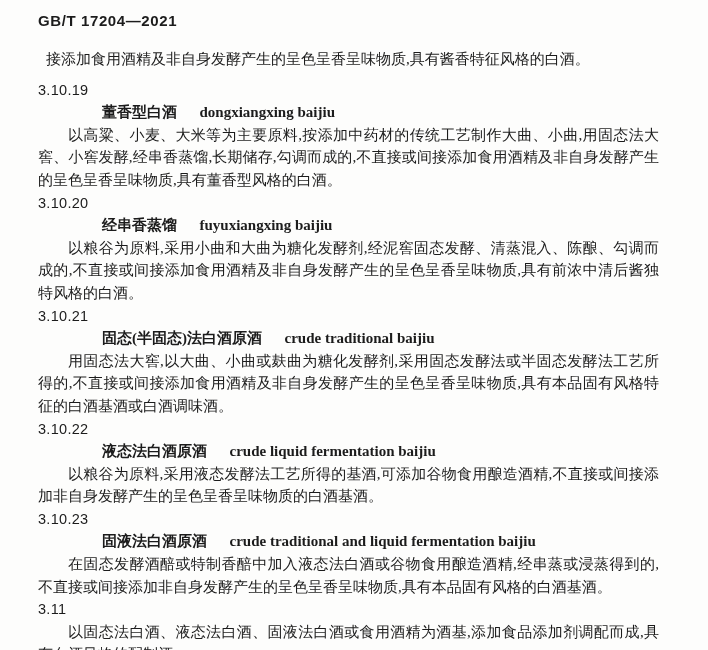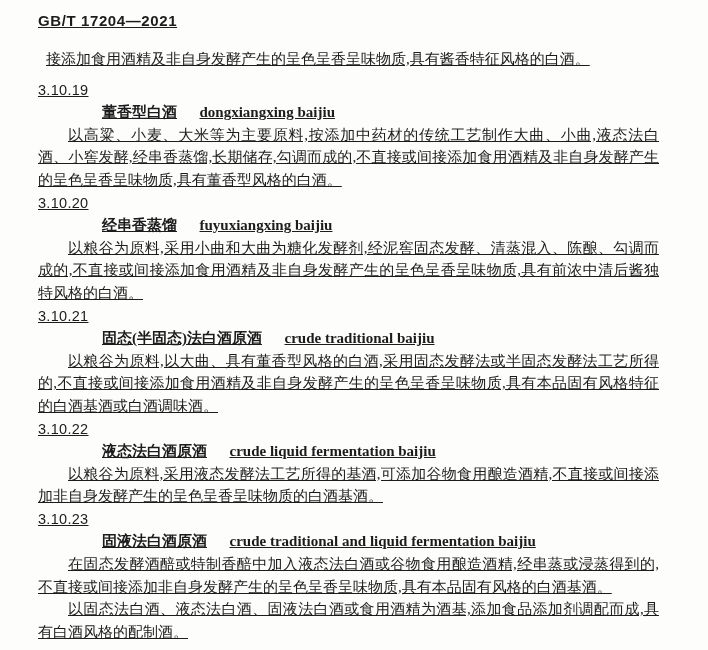--- a/index.html
+++ b/index.html
@@ -10,21 +10,20 @@
   .page {
     position: relative;
     width: 708px;
     height: 650px;
     box-sizing: border-box;
     background: #fdfdfc;
     padding: 10px 49px 0 38px;
     font-family: "Liberation Serif", "DejaVu Serif", serif;
     color: #1c1c1c;
     overflow: hidden;
-    text-decoration: underline;
   }
   .doc-number {
     font-family: "Liberation Sans", "DejaVu Sans", sans-serif;
     font-weight: bold;
     font-size: 15px;
     letter-spacing: 0.6px;
     line-height: 18px;
     margin: 2px 0 18px 0;
   }
   .body-text {
@@ -72,53 +71,54 @@
 
   <div class="body-text">
 
     <p class="cont-para">接添加食用酒精及非自身发酵产生的呈色呈香呈味物质,具有酱香特征风格的白酒。</p>
 
     <div>
       <div class="sec-num">3.10.19</div>
       <div class="term-line">
         <span class="term-cn">董香型白酒</span><span class="term-en">dongxiangxing baijiu</span>
       </div>
-      <p class="def-para">以高粱、小麦、大米等为主要原料,按添加中药材的传统工艺制作大曲、小曲,液态法白酒、小窖发酵,经串香蒸馏,长期储存,勾调而成的,不直接或间接添加食用酒精及非自身发酵产生的呈色呈香呈味物质,具有董香型风格的白酒。</p>
+      <p class="def-para">以高粱、小麦、大米等为主要原料,按添加中药材的传统工艺制作大曲、小曲,用固态法大窖、小窖发酵,经串香蒸馏,长期储存,勾调而成的,不直接或间接添加食用酒精及非自身发酵产生的呈色呈香呈味物质,具有董香型风格的白酒。</p>
     </div>
 
     <div>
       <div class="sec-num">3.10.20</div>
       <div class="term-line">
         <span class="term-cn">经串香蒸馏</span><span class="term-en">fuyuxiangxing baijiu</span>
       </div>
       <p class="def-para">以粮谷为原料,采用小曲和大曲为糖化发酵剂,经泥窖固态发酵、清蒸混入、陈酿、勾调而成的,不直接或间接添加食用酒精及非自身发酵产生的呈色呈香呈味物质,具有前浓中清后酱独特风格的白酒。</p>
     </div>
 
     <div>
       <div class="sec-num">3.10.21</div>
       <div class="term-line">
         <span class="term-cn">固态(半固态)法白酒原酒</span><span class="term-en">crude traditional baijiu</span>
       </div>
-      <p class="def-para">以粮谷为原料,以大曲、具有董香型风格的白酒,采用固态发酵法或半固态发酵法工艺所得的,不直接或间接添加食用酒精及非自身发酵产生的呈色呈香呈味物质,具有本品固有风格特征的白酒基酒或白酒调味酒。</p>
+      <p class="def-para">用固态法大窖,以大曲、小曲或麸曲为糖化发酵剂,采用固态发酵法或半固态发酵法工艺所得的,不直接或间接添加食用酒精及非自身发酵产生的呈色呈香呈味物质,具有本品固有风格特征的白酒基酒或白酒调味酒。</p>
     </div>
 
     <div>
       <div class="sec-num">3.10.22</div>
       <div class="term-line">
         <span class="term-cn">液态法白酒原酒</span><span class="term-en">crude liquid fermentation baijiu</span>
       </div>
       <p class="def-para">以粮谷为原料,采用液态发酵法工艺所得的基酒,可添加谷物食用酿造酒精,不直接或间接添加非自身发酵产生的呈色呈香呈味物质的白酒基酒。</p>
     </div>
 
     <div>
       <div class="sec-num">3.10.23</div>
       <div class="term-line">
         <span class="term-cn">固液法白酒原酒</span><span class="term-en">crude traditional and liquid fermentation baijiu</span>
       </div>
       <p class="def-para">在固态发酵酒醅或特制香醅中加入液态法白酒或谷物食用酿造酒精,经串蒸或浸蒸得到的,不直接或间接添加非自身发酵产生的呈色呈香呈味物质,具有本品固有风格的白酒基酒。</p>
     </div>
 
     <div>
+      <div class="sec-num">3.11</div>
       <p class="def-para">以固态法白酒、液态法白酒、固液法白酒或食用酒精为酒基,添加食品添加剂调配而成,具有白酒风格的配制酒。</p>
     </div>
 
   </div>
 </div>
 
 </body></html>

